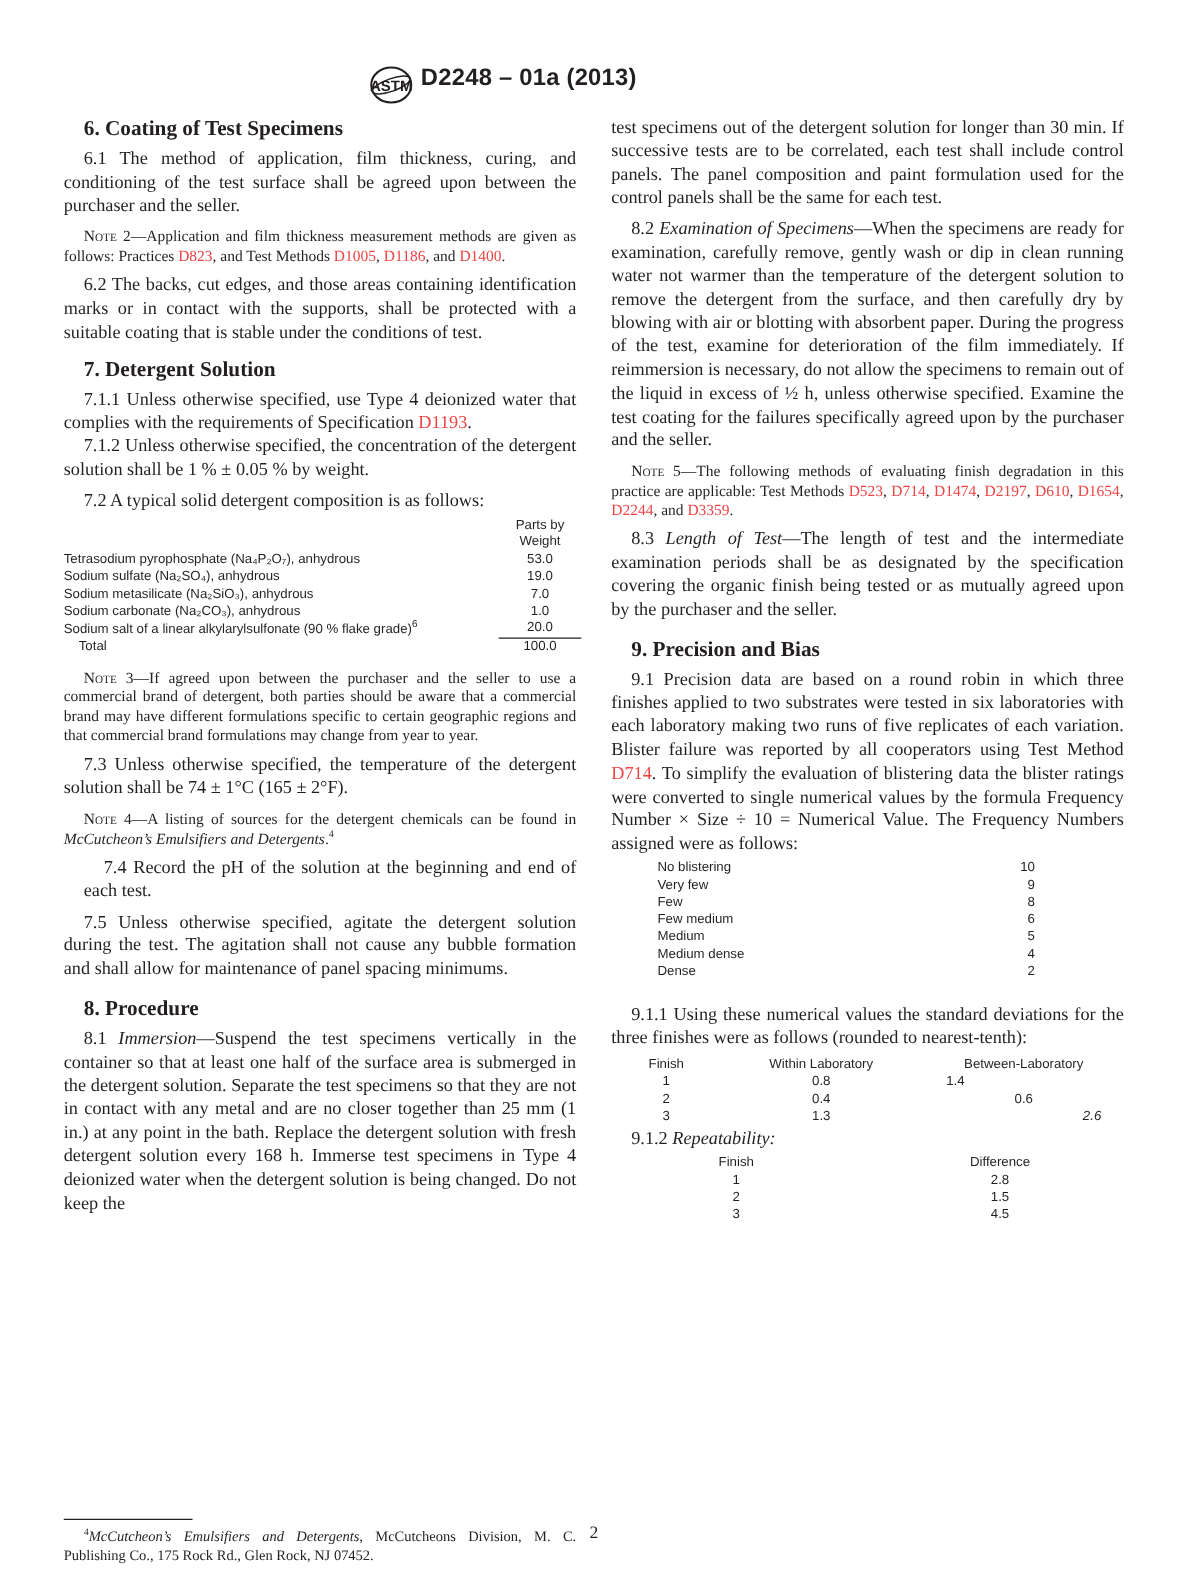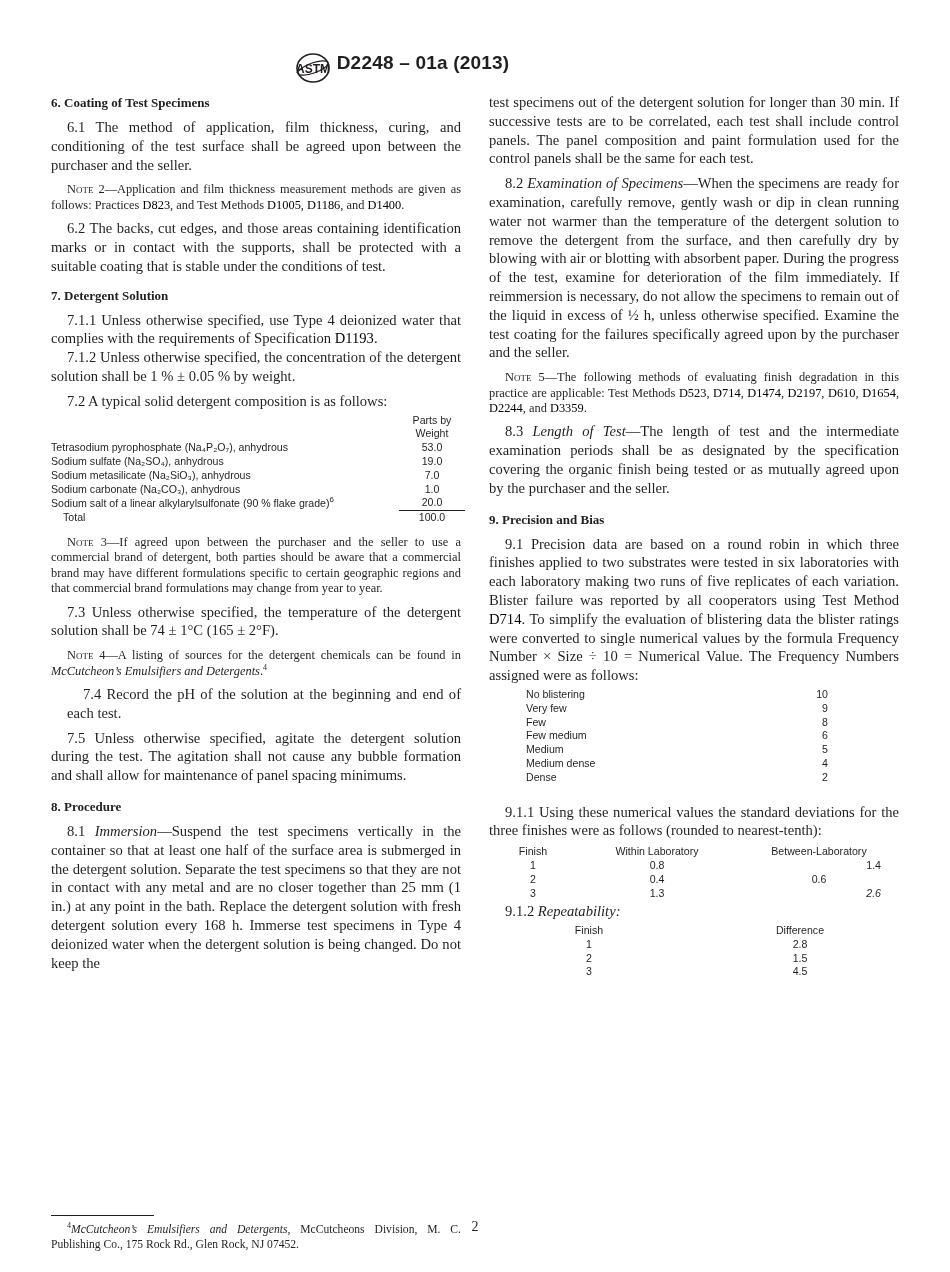--- a/index.html
+++ b/index.html
@@ -6,26 +6,26 @@
   body { width:950px; height:1272px; position:relative; overflow:hidden; color:#231f20; }
 
   .header { position:absolute; left:0; top:52px; width:804px; height:34px; display:flex; justify-content:center; align-items:flex-start; gap:6px; }
   .logo { width:36px; height:32px; }
   .designation { font-family:"Liberation Sans", sans-serif; font-weight:bold; font-size:19px; letter-spacing:0.2px; }
 
   .col { position:absolute; top:93px; width:410px; }
   .col.left { left:51px; }
   .col.right { left:489px; }
 
-  h2 { font-family:"Liberation Serif", serif; font-weight:bold; font-size:13px; margin:0 0 6px 0; line-height:19px; }
+  h2 { font-family:"Liberation Serif", serif; font-weight:bold; font-size:17px; margin:0 0 6px 16px; line-height:19px; }
   p.body { font-family:"Liberation Serif", serif; font-size:14.6px; line-height:18.8px; margin:0; text-align:justify; text-indent:16px; }
   p.body.noind { text-indent:0; }
   p.note { font-family:"Liberation Serif", serif; font-size:12.4px; line-height:15.4px; margin:0; text-align:justify; text-indent:16px; }
   .sc { font-variant:small-caps; }
-  .ref { color:#000000; }
+  .ref { color:#ef4444; }
   .it { font-style:italic; }
   sup { font-size:8px; vertical-align:super; line-height:0; }
 
   table { border-collapse:collapse; font-family:"Liberation Sans", sans-serif; font-size:10.6px; line-height:13.8px; }
   td, th { padding:0; font-weight:normal; }
 
   .footnote-rule { width:103px; border-top:1px solid #231f20; margin-top:0; }
   p.fn { font-family:"Liberation Serif", serif; font-size:11.6px; line-height:15px; margin:0; text-indent:16px; text-align:justify; }
 
   .pagenum { position:absolute; top:1219px; left:0; width:950px; text-align:center; font-family:"Liberation Serif", serif; font-size:14px; }
@@ -148,21 +148,21 @@
   <table style="margin-left:20px; width:372px; margin-top:5px;">
     <tbody>
         <tr>
       <td style="text-align:center; width:48px;">Finish</td>
       <td style="text-align:center; width:200px;">Within Laboratory</td>
       <td style="text-align:center;">Between-Laboratory</td>
     </tr>
     <tr>
           <td style="text-align:center;">1</td>
           <td style="text-align:center;">0.8</td>
-          <td style="text-align:right;">1.4</td>
+          <td style="text-align:left;">1.4</td>
         </tr>
     <tr>
           <td style="text-align:center;">2</td>
           <td style="text-align:center;">0.4</td>
           <td style="text-align:center;">0.6</td>
         </tr>
     <tr>
           <td style="text-align:center;">3</td>
           <td style="text-align:center;">1.3</td>
           <td style="text-align:right;font-style:italic;">2.6</td>

